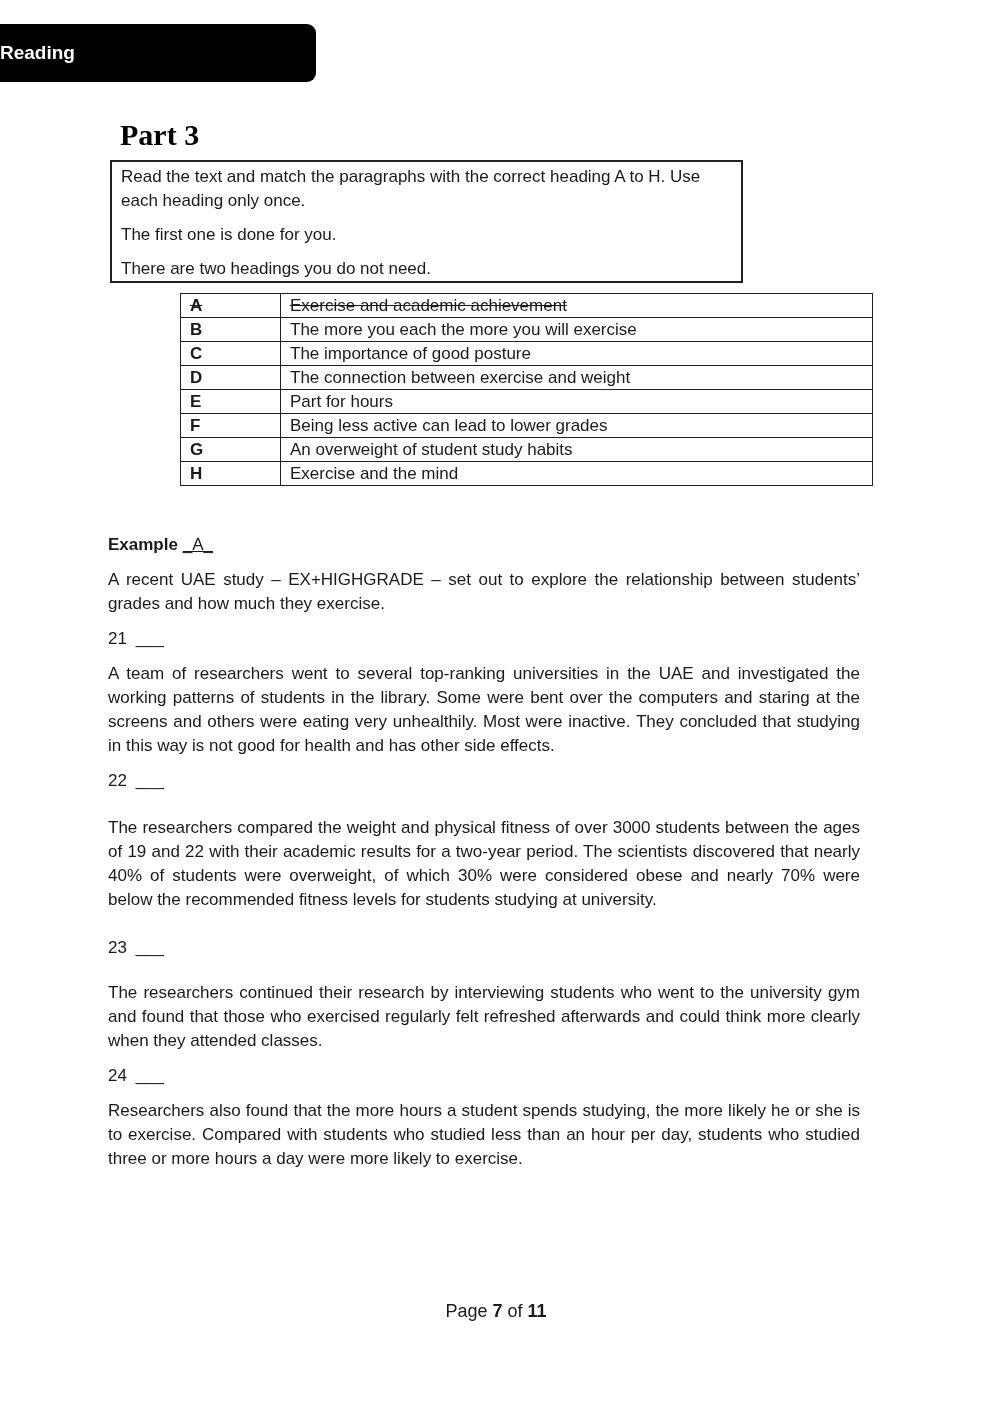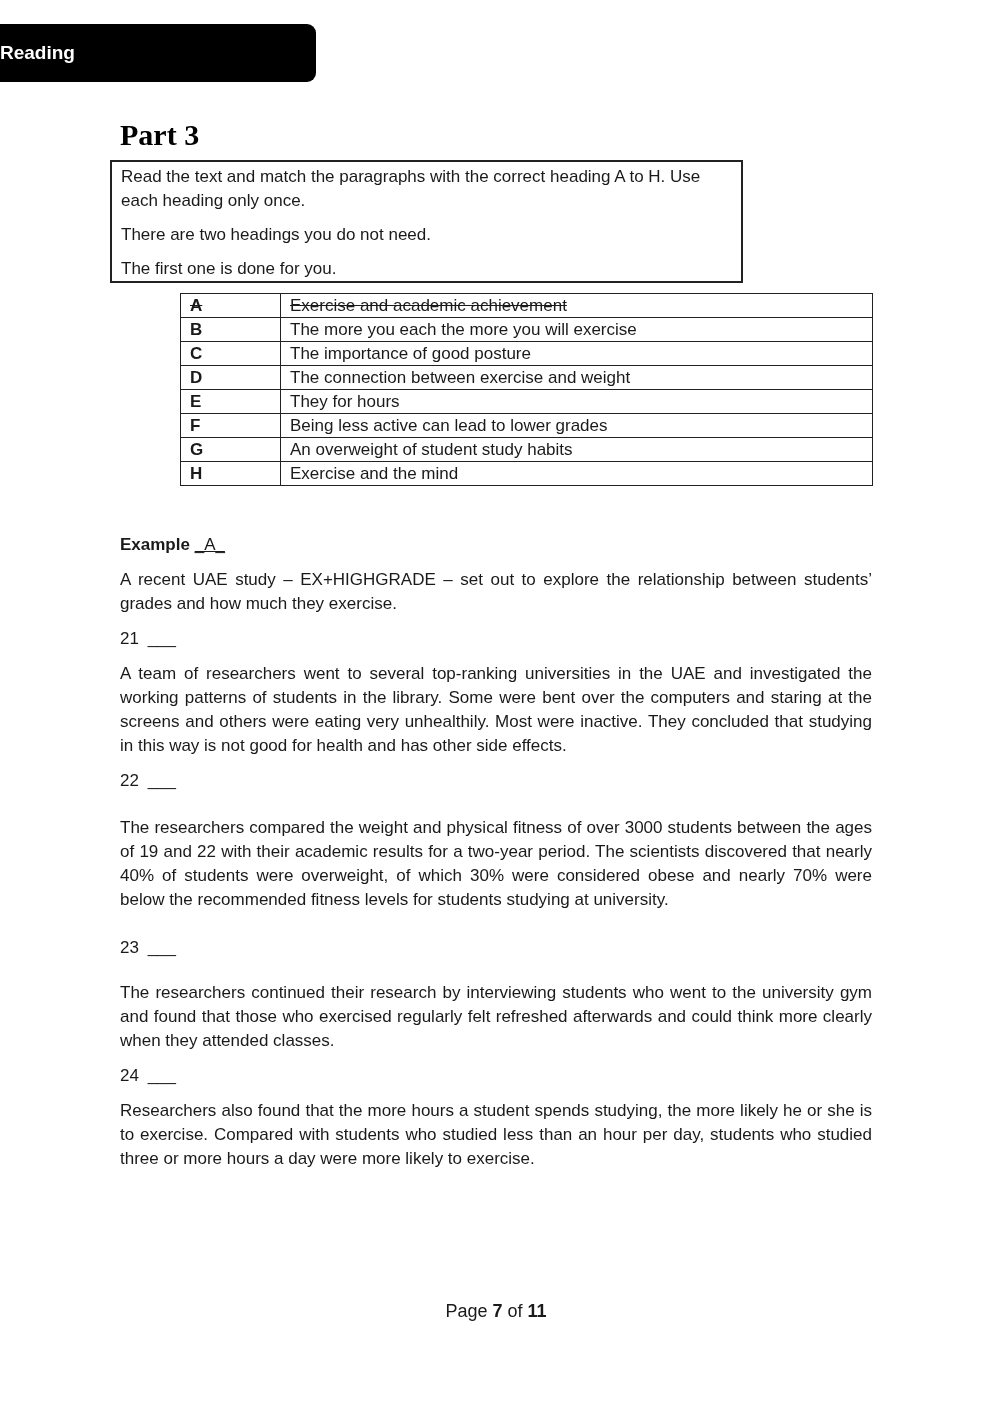--- a/index.html
+++ b/index.html
@@ -26,21 +26,21 @@
   .instructions p { margin: 0 0 10px 0; }
   .headings-table {
     position: absolute; left: 180px; top: 293px; width: 693px;
     border-collapse: collapse; font-size: 17px;
   }
   .headings-table td {
     border: 1px solid #222; height: 23px; padding: 0 9px; line-height: 23px;
   }
   .headings-table td.letter { width: 81px; font-weight: bold; }
   .headings-table tr.done td { text-decoration: line-through; }
-  .content { position: absolute; left: 120px; top: 533px; width: 752px; font-size: 17px; line-height: 24px; }
+  .content { position: absolute; left: 108px; top: 533px; width: 752px; font-size: 17px; line-height: 24px; }
   .content p { margin: 0; text-align: justify; }
   .example-line { font-weight: bold; }
   .example-answer { font-weight: normal; text-decoration: underline; }
   .blank { margin-left: 4px; }
   .page-footer {
     position: absolute; left: 0; width: 992px; top: 1301px;
     text-align: center; font-size: 18px;
   }
   .page-footer b { font-weight: bold; }
 </style>
@@ -48,22 +48,22 @@
 <body>
 
 <div class="section-tab">
   <span>Reading</span>
 </div>
 
 <h1 class="part-title">Part 3</h1>
 
 <div class="instructions">
   <p>Read the text and match the paragraphs with the correct heading A to H. Use each heading only once.</p>
+  <p>The first one is done for you.</p>
   <p>There are two headings you do not need.</p>
-  <p>The first one is done for you.</p>
 </div>
 
 <table class="headings-table">
   <tbody>
     <tr class="done">
       <td class="letter">A</td>
       <td>Exercise and academic achievement</td>
     </tr>
     <tr>
       <td class="letter">B</td>
@@ -72,21 +72,21 @@
     <tr>
       <td class="letter">C</td>
       <td>The importance of good posture</td>
     </tr>
     <tr>
       <td class="letter">D</td>
       <td>The connection between exercise and weight</td>
     </tr>
     <tr>
       <td class="letter">E</td>
-      <td>They for hours</td>
+      <td>Part for hours</td>
     </tr>
     <tr>
       <td class="letter">F</td>
       <td>Being less active can lead to lower grades</td>
     </tr>
     <tr>
       <td class="letter">G</td>
       <td>An overweight of student study habits</td>
     </tr>
     <tr>

